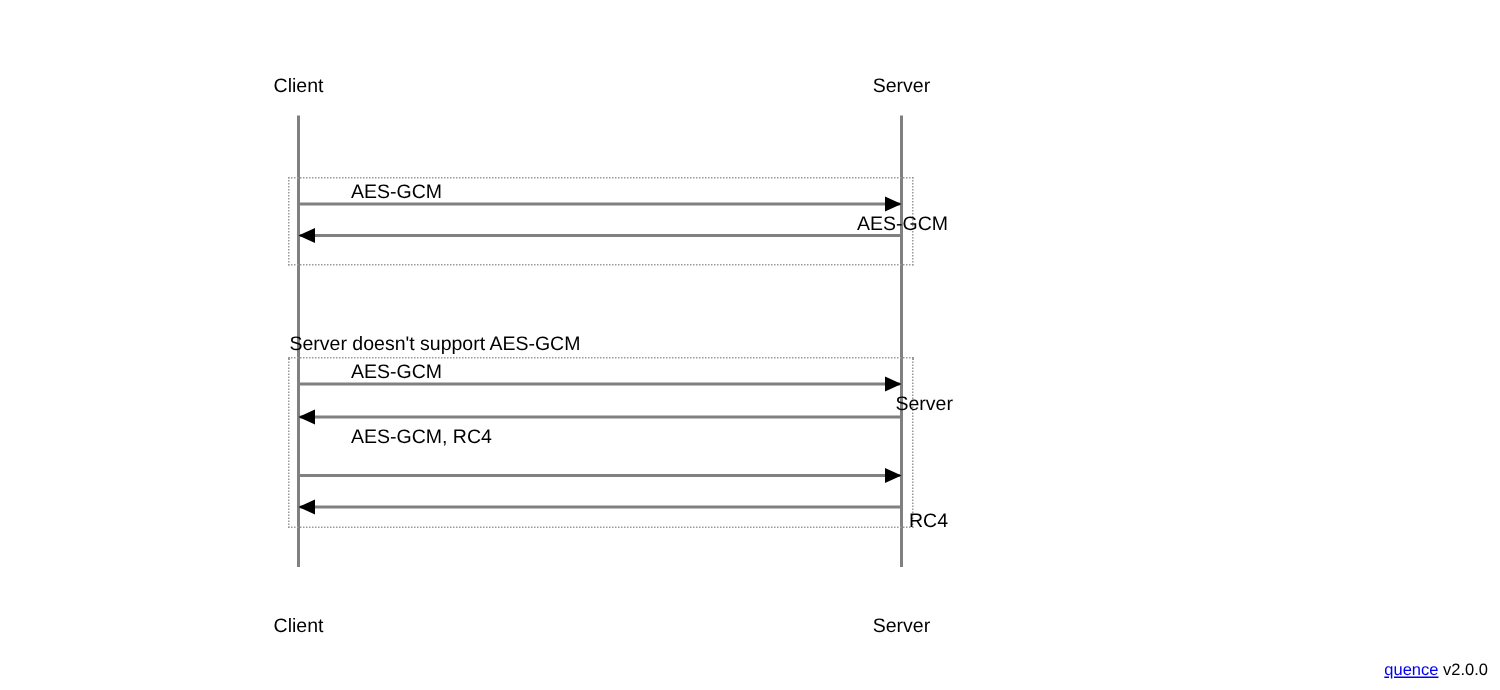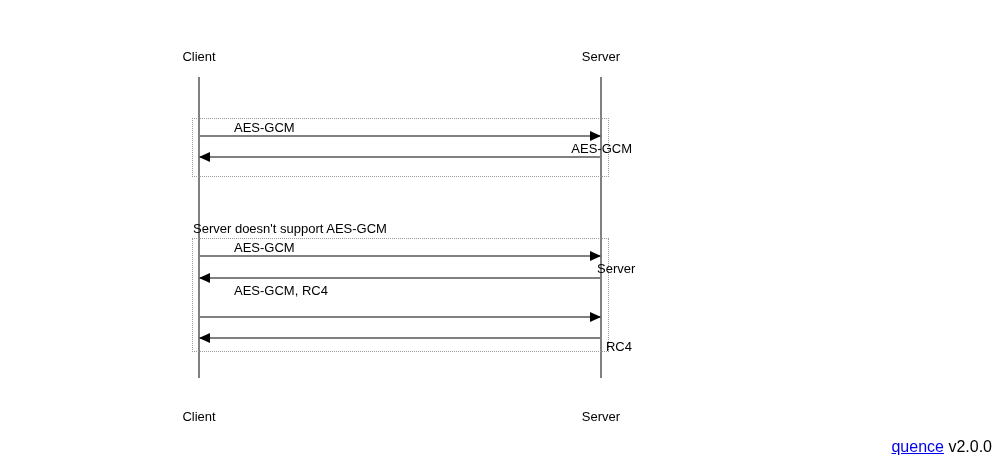--- a/index.html
+++ b/index.html
@@ -84,21 +84,21 @@
   }
   .msg-label.align-right {
     text-align: right;
   }
 
   
   #footer {
     position: absolute;
     right: 8px;
     bottom: 6px;
-    font-size: 16px;
+    font-size: 11px;
     line-height: 14px;
     color: #000000;
     white-space: nowrap;
   }
   #footer .wm-link {
     color: #0000ee;
     text-decoration: underline;
     cursor: pointer;
   }
 </style>

